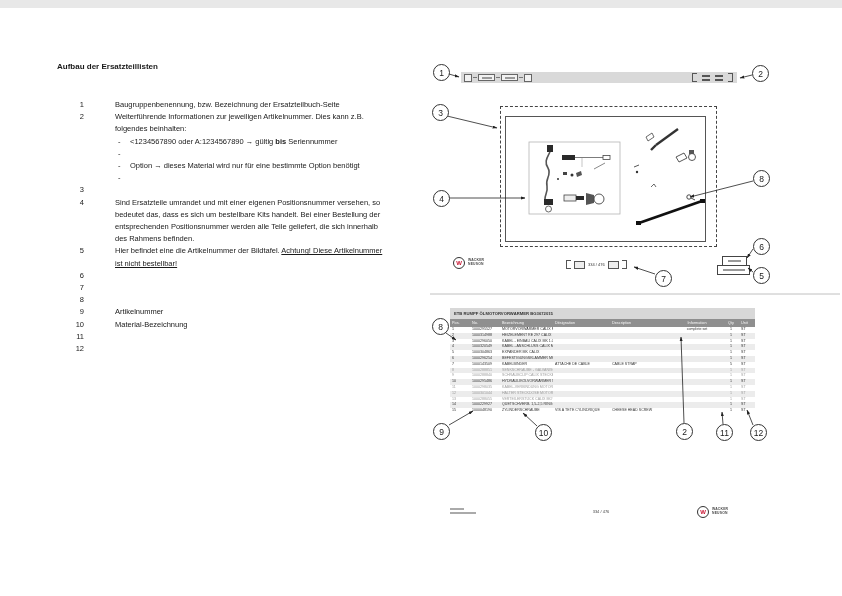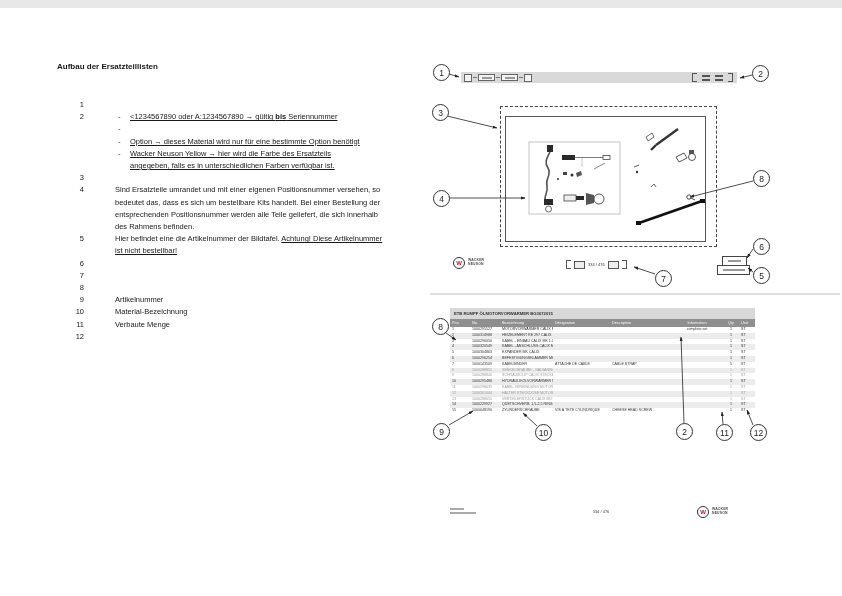--- a/index.html
+++ b/index.html
@@ -8,21 +8,21 @@
 
   
   .left-col{position:absolute;left:57px;top:54px;width:340px;}
   .doc-title{font-size:8px;font-weight:bold;line-height:10px;margin-bottom:27px;}
   .legend{font-size:7.5px;line-height:12.2px;}
   .li{display:flex;}
   .num{width:27px;text-align:right;margin-right:31px;flex:none;}
   .ibody{width:272px;}
   .bul{display:flex;}
   .dash{width:12px;padding-left:3px;flex:none;}
-  .btxt{display:block;width:240px;text-decoration:underline;}
+  .btxt{display:block;width:240px;}
   .und{text-decoration:underline;}
 
   
   .abs{position:absolute;}
 
   
   .hdr-bar{left:461px;top:64px;width:276px;height:11px;background:#d9d9d9;display:flex;align-items:center;}
   .crumbs{display:flex;align-items:center;margin-left:3px;}
   .sbox{width:6px;height:6px;border:1px solid #666;background:#f2f2f2;}
   .wbox{width:15px;height:5px;border:1px solid #666;background:#f2f2f2;display:flex;align-items:center;justify-content:center;}
@@ -74,38 +74,41 @@
 </head>
 <body>
 
 <div class="canvas">
 
   <div class="left-col">
     <div class="doc-title">Aufbau der Ersatzteillisten</div>
     <div class="legend">
         <div class="li">
           <span class="num">1</span>
+          <div class="ibody">
+            <div class="itxt"><span>Baugruppenbenennung, bzw. Bezeichnung der Ersatzteilbuch-Seite</span></div>
+          </div>
         </div>
         <div class="li">
           <span class="num">2</span>
           <div class="ibody">
+            <div class="itxt"><span>Weiterführende Informationen zur jeweiligen Artikelnummer. Dies kann z.B. folgendes beinhalten:</span></div>
             <div class="bul">
               <span class="dash">-</span>
               <span class="btxt">&lt;1234567890 oder A:1234567890 → gültig <b>bis</b> Seriennummer</span>
             </div>
             <div class="bul">
               <span class="dash">-</span>
             </div>
             <div class="bul">
               <span class="dash">-</span>
               <span class="btxt">Option → dieses Material wird nur für eine bestimmte Option benötigt</span>
             </div>
             <div class="bul">
               <span class="dash">-</span>
-              <span class="btxt">Wacker Neuson Yellow → hier wird die Farbe des Ersatzteils angegeben, falls es in unterschiedlichen Farben verfügbar ist.</span>
             </div>
           </div>
         </div>
         <div class="li">
           <span class="num">3</span>
         </div>
         <div class="li">
           <span class="num">4</span>
           <div class="ibody">
             <div class="itxt"><span>Sind Ersatzteile umrandet und mit einer eigenen Positionsnummer versehen, so bedeutet das, dass es sich um bestellbare Kits handelt. Bei einer Bestellung der entsprechenden Positionsnummer werden alle Teile geliefert, die sich innerhalb des Rahmens befinden.</span></div>
@@ -133,23 +136,20 @@
           </div>
         </div>
         <div class="li">
           <span class="num">10</span>
           <div class="ibody">
             <div class="itxt"><span>Material-Bezeichnung</span></div>
           </div>
         </div>
         <div class="li">
           <span class="num">11</span>
-          <div class="ibody">
-            <div class="itxt"><span>Verbaute Menge</span></div>
-          </div>
         </div>
         <div class="li">
           <span class="num">12</span>
         </div>
       </div>
   </div>
 
   <svg class="overlay" width="842" height="596" viewBox="0 0 842 596">
     <defs>
       <marker id="ah" markerWidth="6" markerHeight="4" refX="5.5" refY="2" orient="auto">

